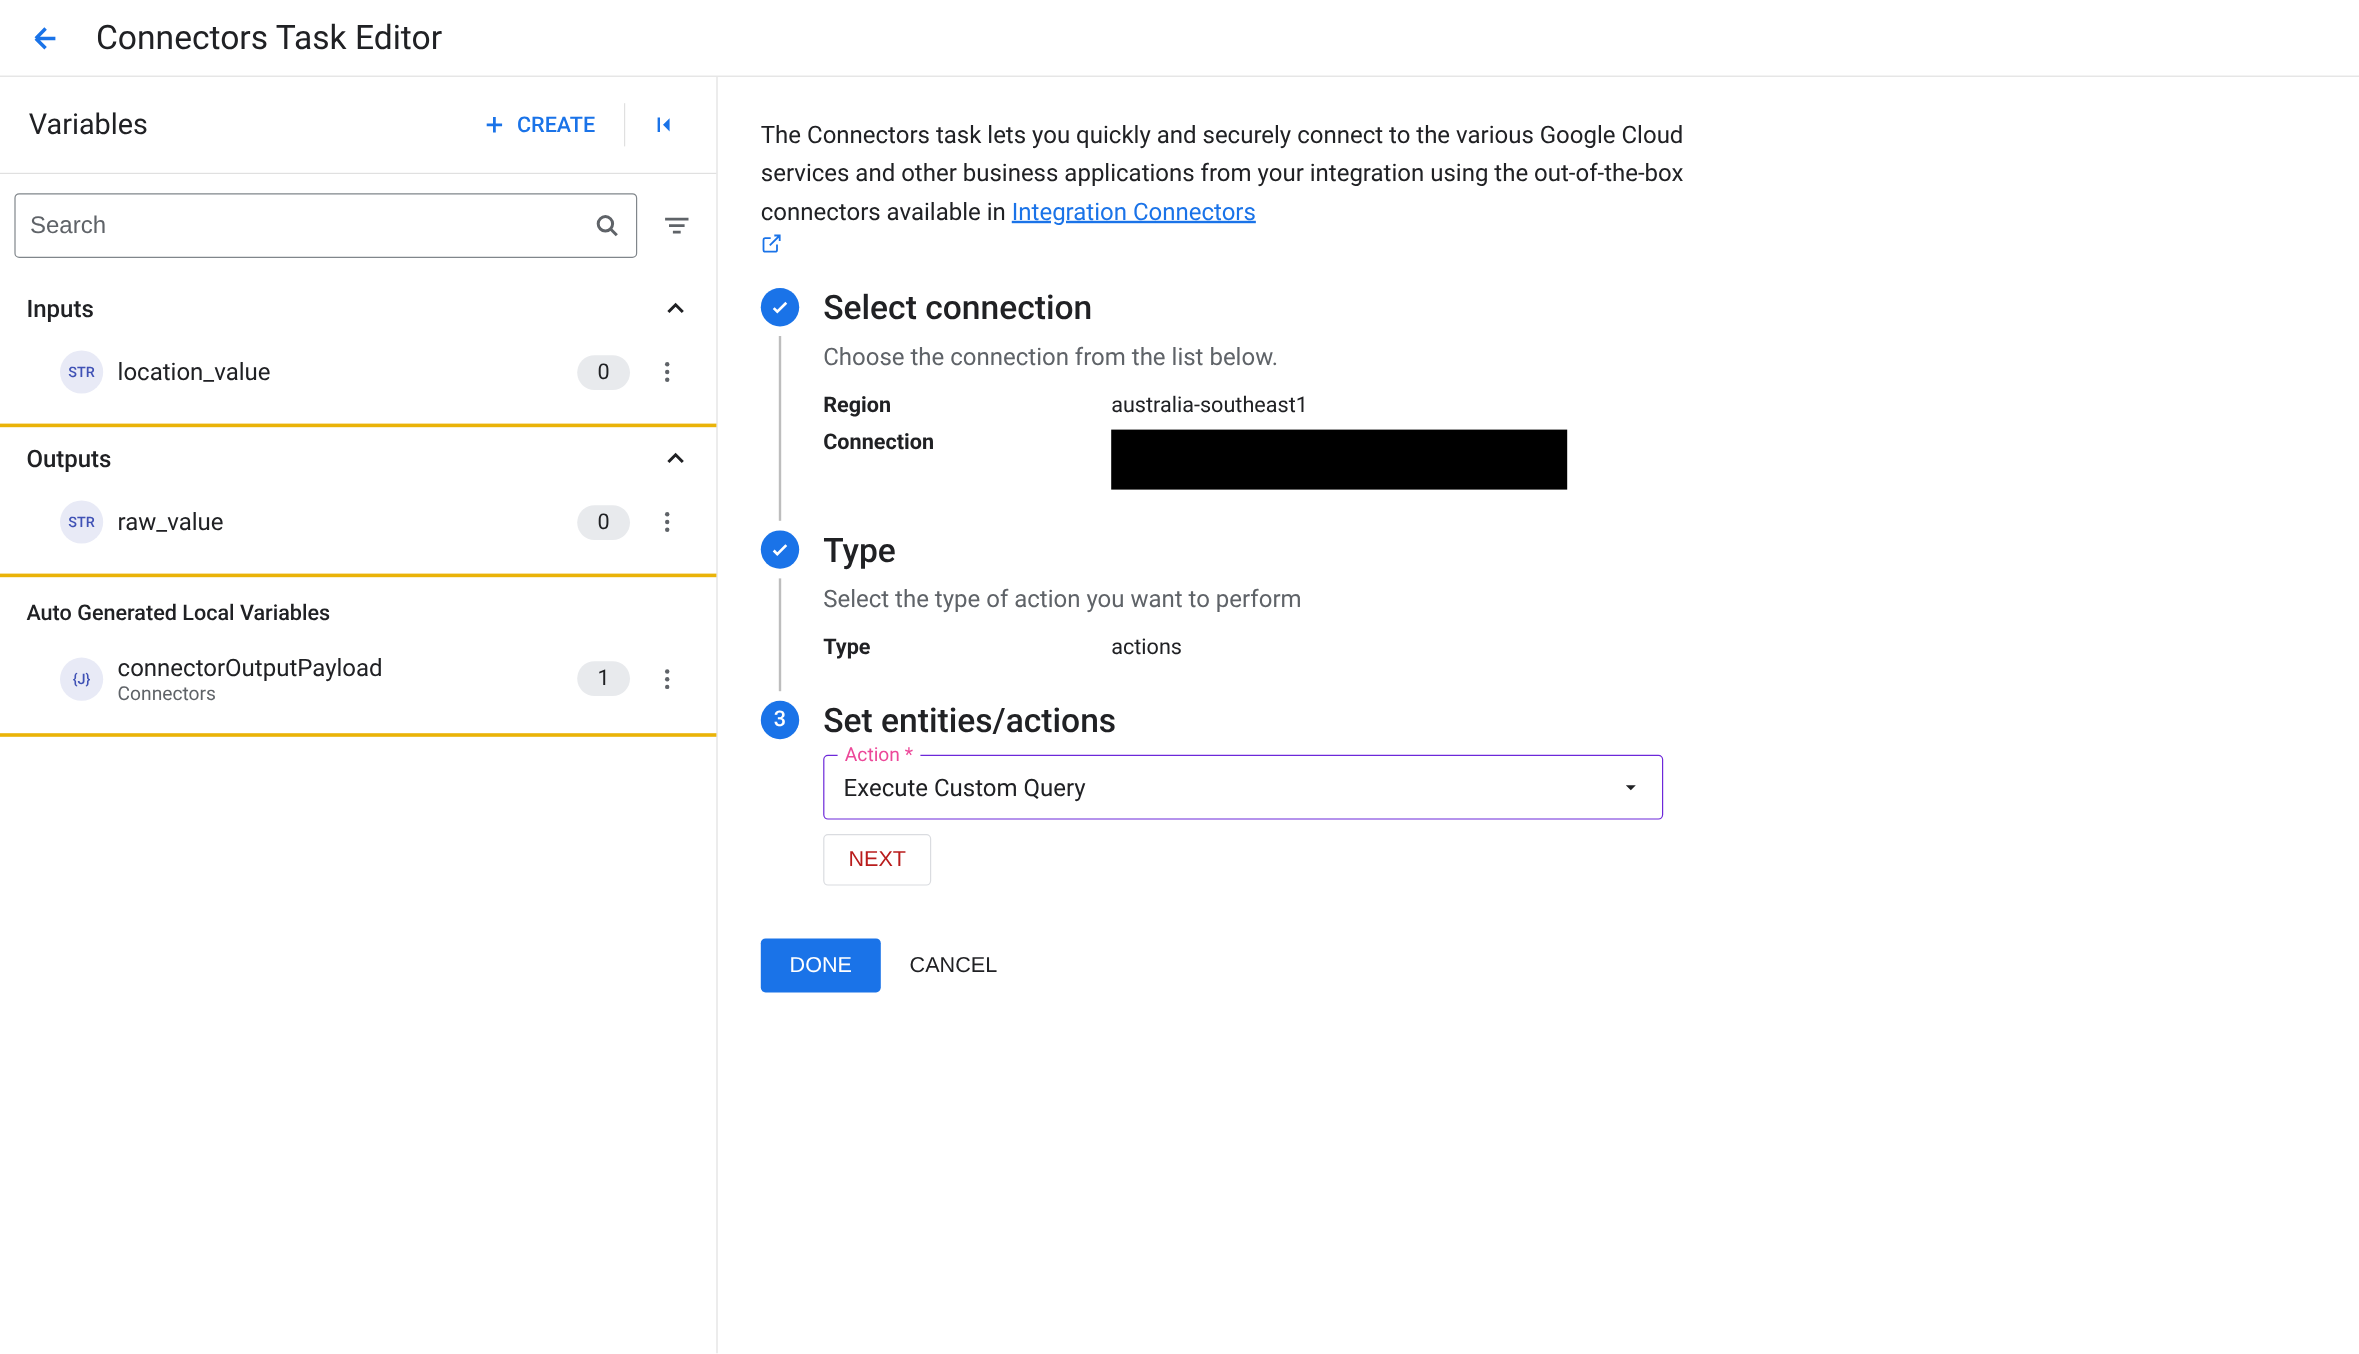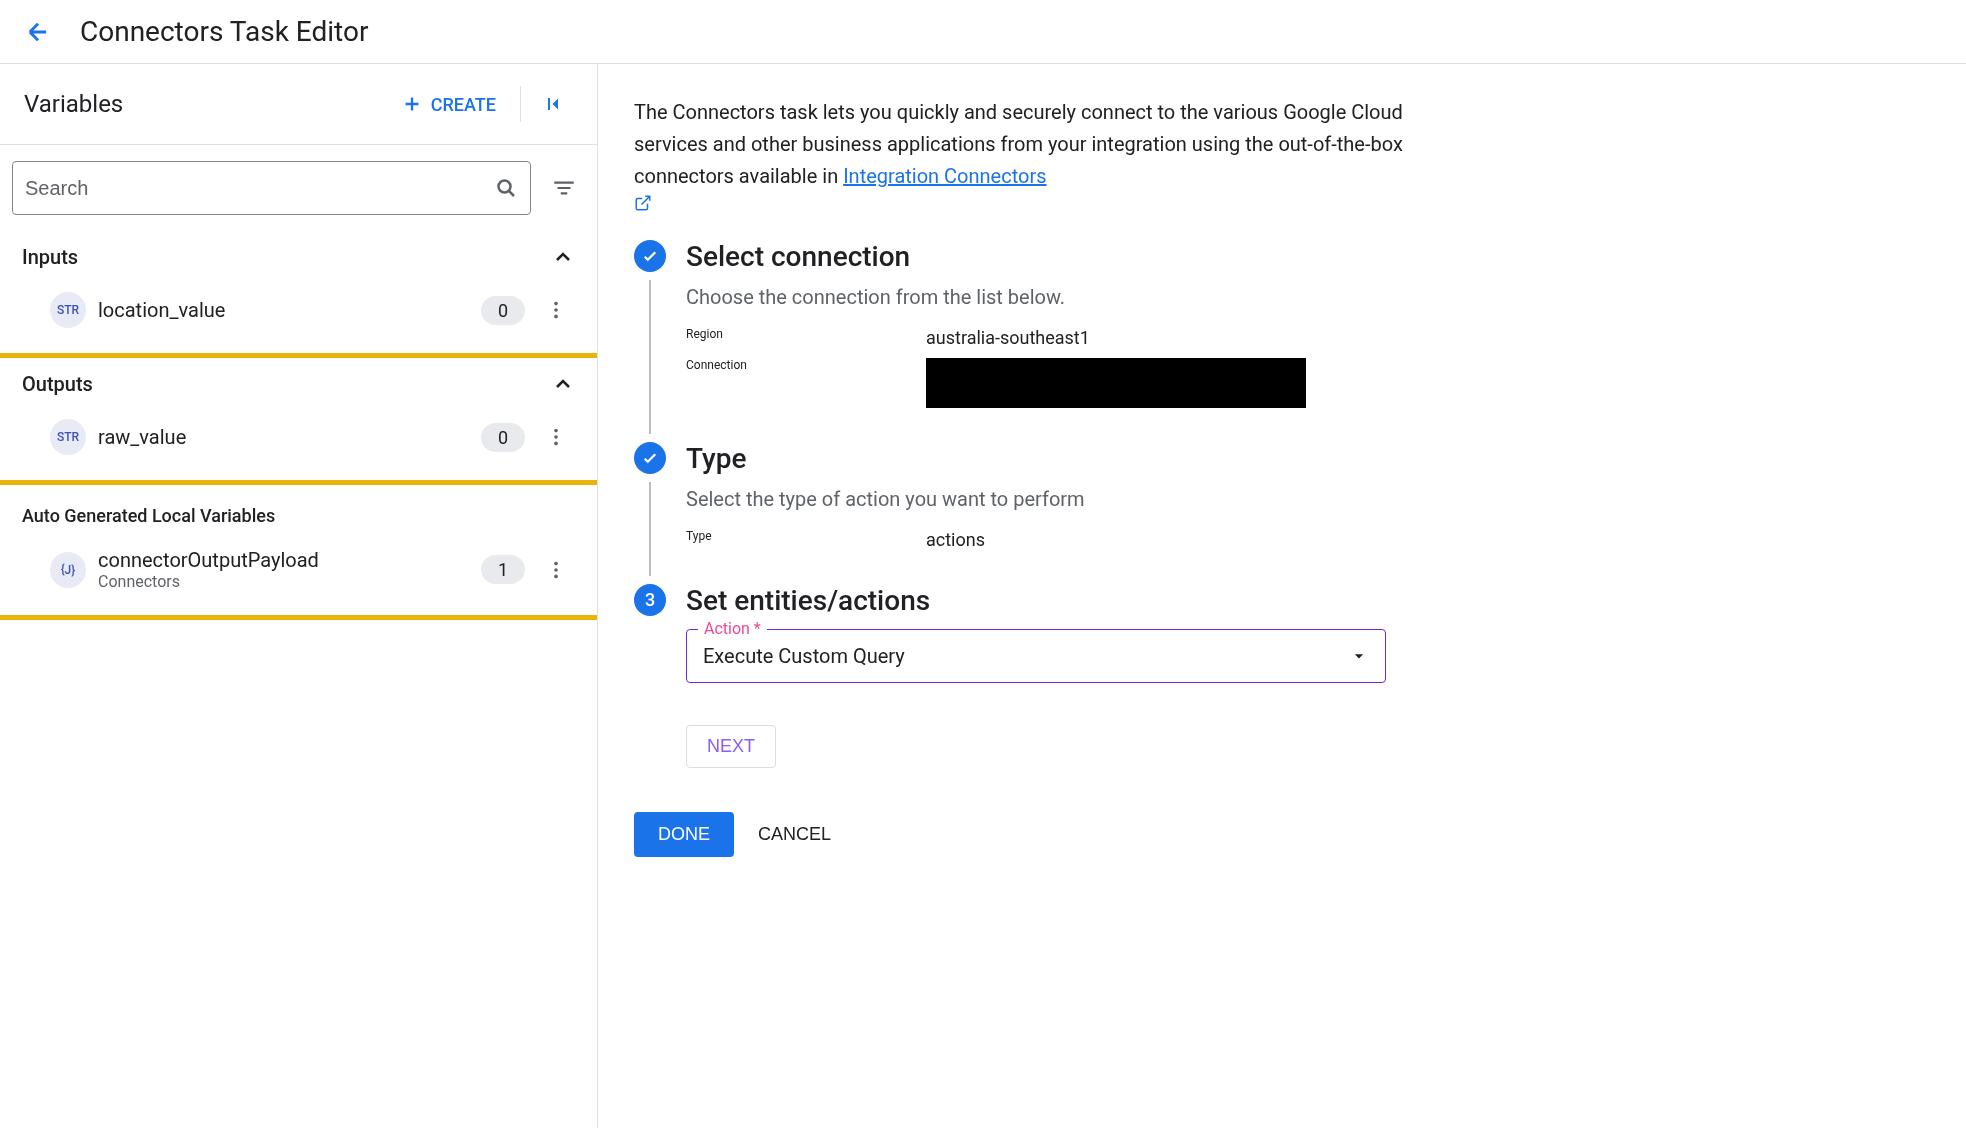--- a/index.html
+++ b/index.html
@@ -24,21 +24,21 @@
   
   
   .search-row { display: flex; align-items: center; padding: 16px 12px; gap: 12px; }
   .search-box { flex: 1; display: flex; align-items: center; border: 1px solid #80868b; border-radius: 4px; padding: 0 12px; height: 54px; }
   .search-input { flex: 1; border: none; outline: none; font-size: 20px; color: #5f6368; background: transparent; }
   .search-input::placeholder { color: #5f6368; }
   .search-icon-wrap { color: #5f6368; }
   .filter-btn { color: #5f6368; padding: 8px; cursor: pointer; }
   
   
-  .var-section { border-bottom: 5px solid #eab308; padding-bottom: 16px; }
+  .var-section { border-bottom: 3px solid #eab308; padding-bottom: 16px; }
   .section-header { display: flex; justify-content: space-between; align-items: center; padding: 14px 22px 14px 22px; cursor: pointer; }
   .section-title { font-size: 20px; font-weight: 500; }
   .expand-icon { color: #202124; }
   
   .var-item { display: flex; align-items: center; padding: 8px 22px 8px 50px; gap: 12px; }
   .type-badge { width: 36px; height: 36px; border-radius: 50%; display: flex; align-items: center; justify-content: center; font-size: 12px; font-weight: 500; }
   .type-str { background: #e8eaf6; color: #3f51b5; }
   .type-json { background: #e8eaf6; color: #3f51b5; font-size: 12px; }
   .var-name { flex: 1; font-size: 20px; }
   .var-sub { font-size: 16px; color: #5f6368; }
@@ -56,30 +56,30 @@
   
   
   .step { display: flex; gap: 20px; margin-bottom: 8px; }
   .step-indicator { display: flex; flex-direction: column; align-items: center; }
   .step-circle { width: 32px; height: 32px; border-radius: 50%; background: #1a73e8; color: #fff; display: flex; align-items: center; justify-content: center; font-size: 18px; font-weight: 500; flex-shrink: 0; }
   .step-line { width: 2px; flex: 1; background: #bdbdbd; margin-top: 8px; min-height: 50px;}
   .step-body { flex: 1; padding-bottom: 16px; }
   .step-title { font-size: 28px; font-weight: 500; margin-bottom: 12px; }
   .step-desc { font-size: 20px; color: #5f6368; margin-bottom: 18px; }
   .kv-row { display: flex; margin-bottom: 10px; }
-  .kv-label { width: 240px; font-size: 12px; font-weight: 400; }
+  .kv-label { width: 240px; font-size: 18px; font-weight: 700; }
   .kv-value { font-size: 18px; }
   .redacted { background: #000; width: 380px; height: 50px; }
   
   
   .field-wrap { position: relative; margin-top: 10px; }
   .field-label { position: absolute; top: -10px; left: 12px; background: #fff; padding: 0 6px; font-size: 16px; color: #ec4899; }
   .select-box { display: flex; align-items: center; justify-content: space-between; border: 1px solid #6d28d9; border-radius: 4px; padding: 14px 16px; font-size: 20px; cursor: pointer; width: 700px; max-width: 100%; }
   
-  .next-btn { margin-top: 42px; border: 1px solid #dadce0; background: #fff; color: #8b5cf6; font-size: 18px; font-weight: 500; padding: 10px 20px; border-radius: 4px; cursor: pointer; }
+  .next-btn { margin-top: 12px; border: 1px solid #dadce0; background: #fff; color: #b91c1c; font-size: 18px; font-weight: 500; padding: 10px 20px; border-radius: 4px; cursor: pointer; }
   
   .bottom-actions { display: flex; gap: 24px; margin-top: 28px; align-items: center; }
   .done-btn { background: #1a73e8; color: #fff; font-size: 18px; font-weight: 500; padding: 12px 24px; border: none; border-radius: 4px; cursor: pointer; }
   .cancel-btn { background: none; border: none; font-size: 18px; font-weight: 500; color: #202124; cursor: pointer; }
   
   svg { display: block; }
 </style>
 </head>
 <body>
 

